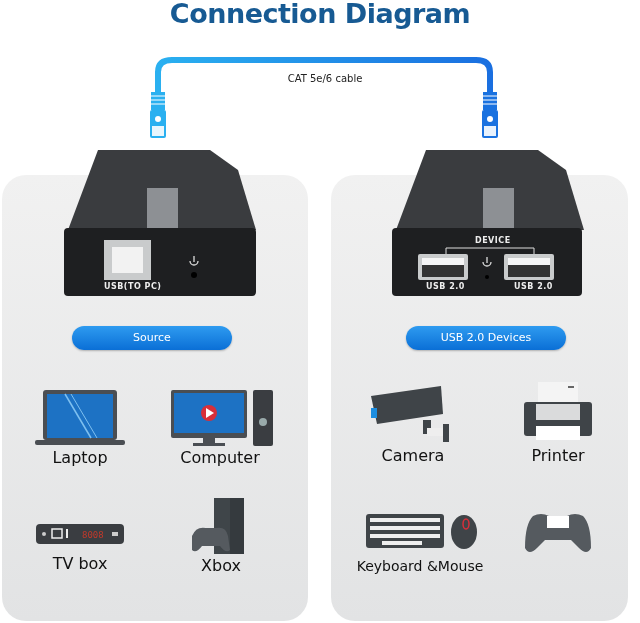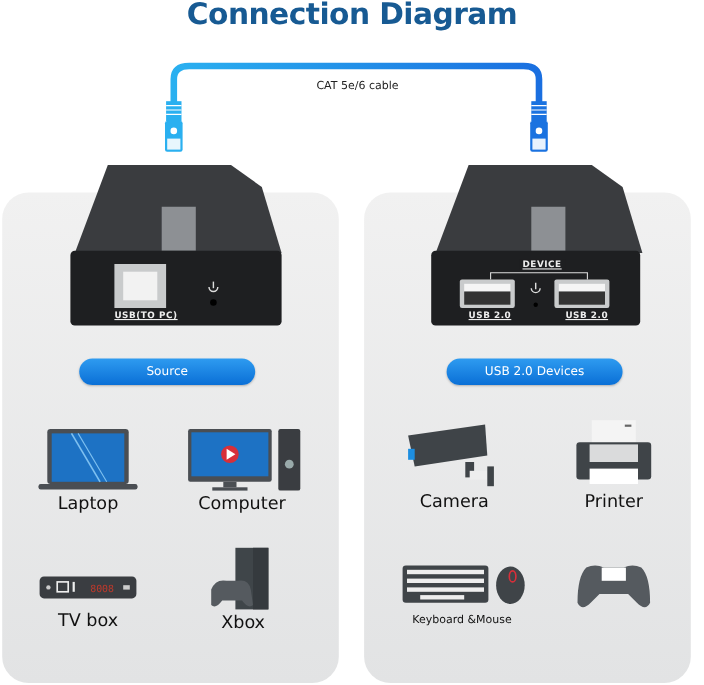--- a/index.html
+++ b/index.html
@@ -7,23 +7,23 @@
   .title{position:absolute;left:0;width:640px;top:-2px;text-align:center;font-size:27px;font-weight:bold;color:#175a93;letter-spacing:-0.5px;}
   .cable{position:absolute;left:0;top:0;}
   .cable-label{position:absolute;left:240px;width:170px;top:73px;text-align:center;font-size:10px;color:#222;}
   .panel{position:absolute;top:175px;height:446px;border-radius:24px;background:linear-gradient(#f1f1f1,#e2e3e4);}
   .panel.left{left:2px;width:306px;}
   .panel.right{left:331px;width:297px;}
   .device{position:absolute;}
   .pill{position:absolute;height:24px;border-radius:12px;background:linear-gradient(#2e9bf0,#0a6fd6);color:#fff;font-size:11px;text-align:center;line-height:24px;box-shadow:0 1px 2px rgba(0,0,0,.25);}
   .item{position:absolute;text-align:center;}
   .item .label{font-size:16px;color:#111;white-space:nowrap;}
-  .item .label.small{font-size:10px;}
+  .item .label.small{font-size:14px;}
   .icon{display:block;margin:0 auto;}
-  .port-label{position:absolute;color:#eee;font-size:8px;font-weight:bold;letter-spacing:.5px;text-decoration:underline;}
+  .port-label{position:absolute;color:#eee;font-size:8px;font-weight:bold;letter-spacing:.5px;}
 </style>
 </head>
 <body>
 
 <div class="title">Connection Diagram</div>
 
 <svg class="cable" width="640" height="175">
   <defs>
       <linearGradient id="cg" x1="0" x2="1">
         <stop offset="0" stop-color="#2ab0f0"></stop>

